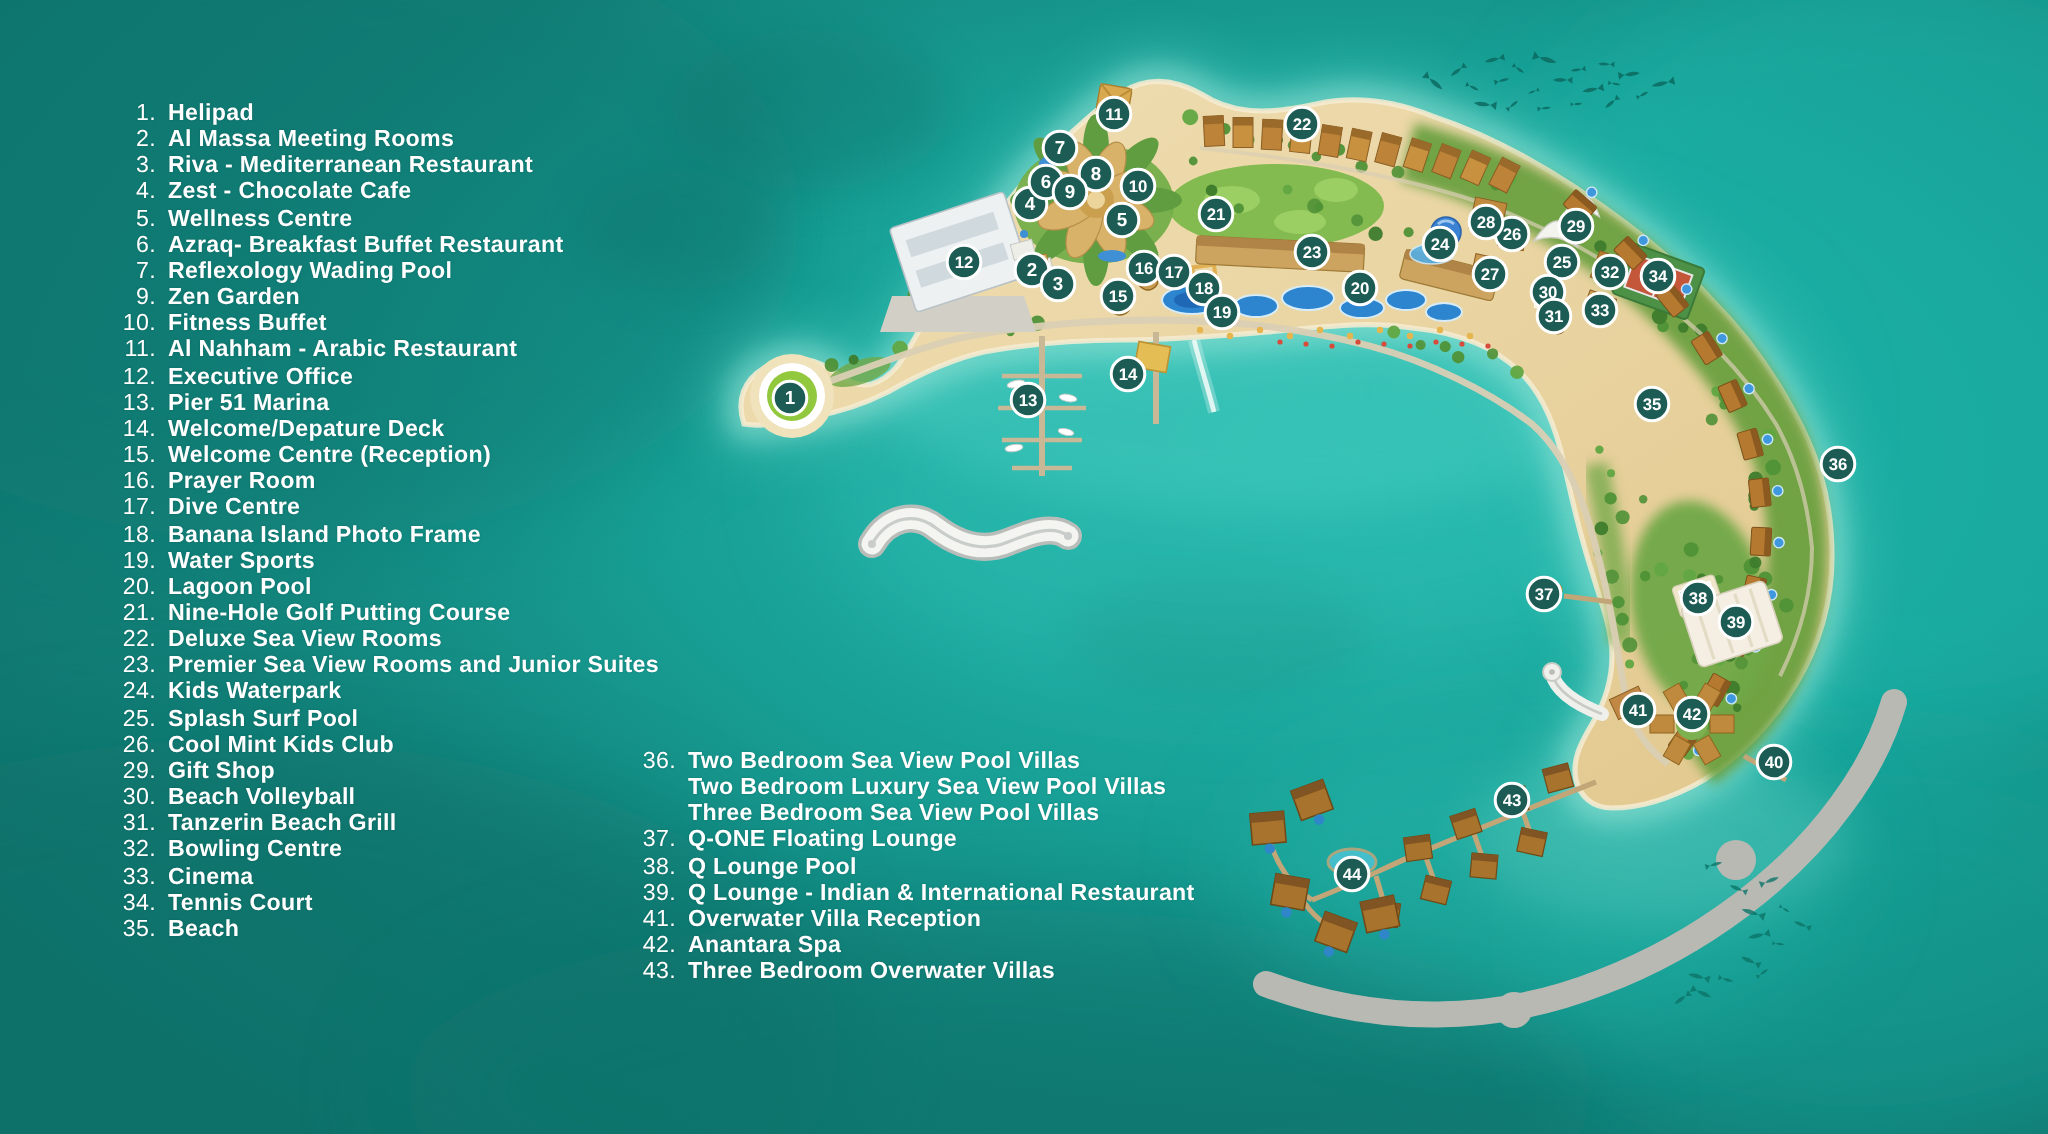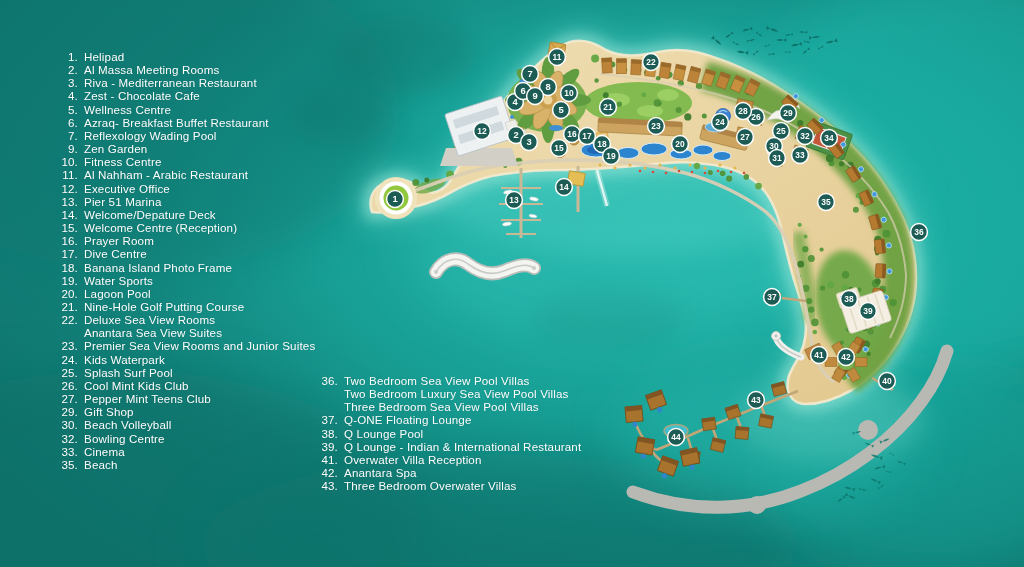--- a/index.html
+++ b/index.html
@@ -5,21 +5,21 @@
   html,body{margin:0;padding:0;background:#0b6e67;}
   #screen{position:relative;width:1024px;height:567px;overflow:hidden;
           font-family:"Liberation Sans",sans-serif;}
   #map-svg{position:absolute;left:0;top:0;}
   .legend{position:absolute;color:#fff;font-size:11.6px;line-height:13.15px;
           letter-spacing:.15px;text-shadow:0 0 1px rgba(0,40,36,.25);}
   #legend-col1{left:40px;top:50px;}
   #legend-col2{left:300px;top:374px;}
   .lline{white-space:nowrap;}
   .lnum{display:inline-block;width:38px;text-align:right;margin-right:6px;}
-  .ltxt{display:inline-block;}
+  .ltxt{display:inline-block;font-weight:bold;}
 </style>
 </head>
 <body>
 
 <div id="screen">
 
 <svg id="map-svg" width="1024" height="567" viewBox="0 0 1024 567">
   <defs>
     <radialGradient id="wbase" cx="0.66" cy="0.40" r="0.80">
       <stop offset="0" stop-color="#26b9ad"></stop>
@@ -799,43 +799,43 @@
 
 <div id="legend-col1" class="legend">
       <div class="lline"><span class="lnum">1.</span><span class="ltxt">Helipad</span></div>
       <div class="lline"><span class="lnum">2.</span><span class="ltxt">Al Massa Meeting Rooms</span></div>
       <div class="lline"><span class="lnum">3.</span><span class="ltxt">Riva - Mediterranean Restaurant</span></div>
       <div class="lline"><span class="lnum">4.</span><span class="ltxt">Zest - Chocolate Cafe</span></div>
       <div class="lline"><span class="lnum">5.</span><span class="ltxt">Wellness Centre</span></div>
       <div class="lline"><span class="lnum">6.</span><span class="ltxt">Azraq- Breakfast Buffet Restaurant</span></div>
       <div class="lline"><span class="lnum">7.</span><span class="ltxt">Reflexology Wading Pool</span></div>
       <div class="lline"><span class="lnum">9.</span><span class="ltxt">Zen Garden</span></div>
-      <div class="lline"><span class="lnum">10.</span><span class="ltxt">Fitness Centre</span></div>
+      <div class="lline"><span class="lnum">10.</span><span class="ltxt">Fitness Buffet</span></div>
       <div class="lline"><span class="lnum">11.</span><span class="ltxt">Al Nahham - Arabic Restaurant</span></div>
       <div class="lline"><span class="lnum">12.</span><span class="ltxt">Executive Office</span></div>
       <div class="lline"><span class="lnum">13.</span><span class="ltxt">Pier 51 Marina</span></div>
       <div class="lline"><span class="lnum">14.</span><span class="ltxt">Welcome/Depature Deck</span></div>
       <div class="lline"><span class="lnum">15.</span><span class="ltxt">Welcome Centre (Reception)</span></div>
       <div class="lline"><span class="lnum">16.</span><span class="ltxt">Prayer Room</span></div>
       <div class="lline"><span class="lnum">17.</span><span class="ltxt">Dive Centre</span></div>
       <div class="lline"><span class="lnum">18.</span><span class="ltxt">Banana Island Photo Frame</span></div>
       <div class="lline"><span class="lnum">19.</span><span class="ltxt">Water Sports</span></div>
       <div class="lline"><span class="lnum">20.</span><span class="ltxt">Lagoon Pool</span></div>
       <div class="lline"><span class="lnum">21.</span><span class="ltxt">Nine-Hole Golf Putting Course</span></div>
       <div class="lline"><span class="lnum">22.</span><span class="ltxt">Deluxe Sea View Rooms</span></div>
-      <div class="lline"><span class="lnum"></span><span class="ltxt">Anantara Sea View Suites</span></div>
       <div class="lline"><span class="lnum">23.</span><span class="ltxt">Premier Sea View Rooms and Junior Suites</span></div>
       <div class="lline"><span class="lnum">24.</span><span class="ltxt">Kids Waterpark</span></div>
       <div class="lline"><span class="lnum">25.</span><span class="ltxt">Splash Surf Pool</span></div>
       <div class="lline"><span class="lnum">26.</span><span class="ltxt">Cool Mint Kids Club</span></div>
-      <div class="lline"><span class="lnum">27.</span><span class="ltxt">Pepper Mint Teens Club</span></div>
       <div class="lline"><span class="lnum">29.</span><span class="ltxt">Gift Shop</span></div>
       <div class="lline"><span class="lnum">30.</span><span class="ltxt">Beach Volleyball</span></div>
+      <div class="lline"><span class="lnum">31.</span><span class="ltxt">Tanzerin Beach Grill</span></div>
       <div class="lline"><span class="lnum">32.</span><span class="ltxt">Bowling Centre</span></div>
       <div class="lline"><span class="lnum">33.</span><span class="ltxt">Cinema</span></div>
+      <div class="lline"><span class="lnum">34.</span><span class="ltxt">Tennis Court</span></div>
       <div class="lline"><span class="lnum">35.</span><span class="ltxt">Beach</span></div>
     </div>
 <div id="legend-col2" class="legend">
       <div class="lline"><span class="lnum">36.</span><span class="ltxt">Two Bedroom Sea View Pool Villas</span></div>
       <div class="lline"><span class="lnum"></span><span class="ltxt">Two Bedroom Luxury Sea View Pool Villas</span></div>
       <div class="lline"><span class="lnum"></span><span class="ltxt">Three Bedroom Sea View Pool Villas</span></div>
       <div class="lline"><span class="lnum">37.</span><span class="ltxt">Q-ONE Floating Lounge</span></div>
       <div class="lline"><span class="lnum">38.</span><span class="ltxt">Q Lounge Pool</span></div>
       <div class="lline"><span class="lnum">39.</span><span class="ltxt">Q Lounge - Indian &amp; International Restaurant</span></div>
       <div class="lline"><span class="lnum">41.</span><span class="ltxt">Overwater Villa Reception</span></div>

